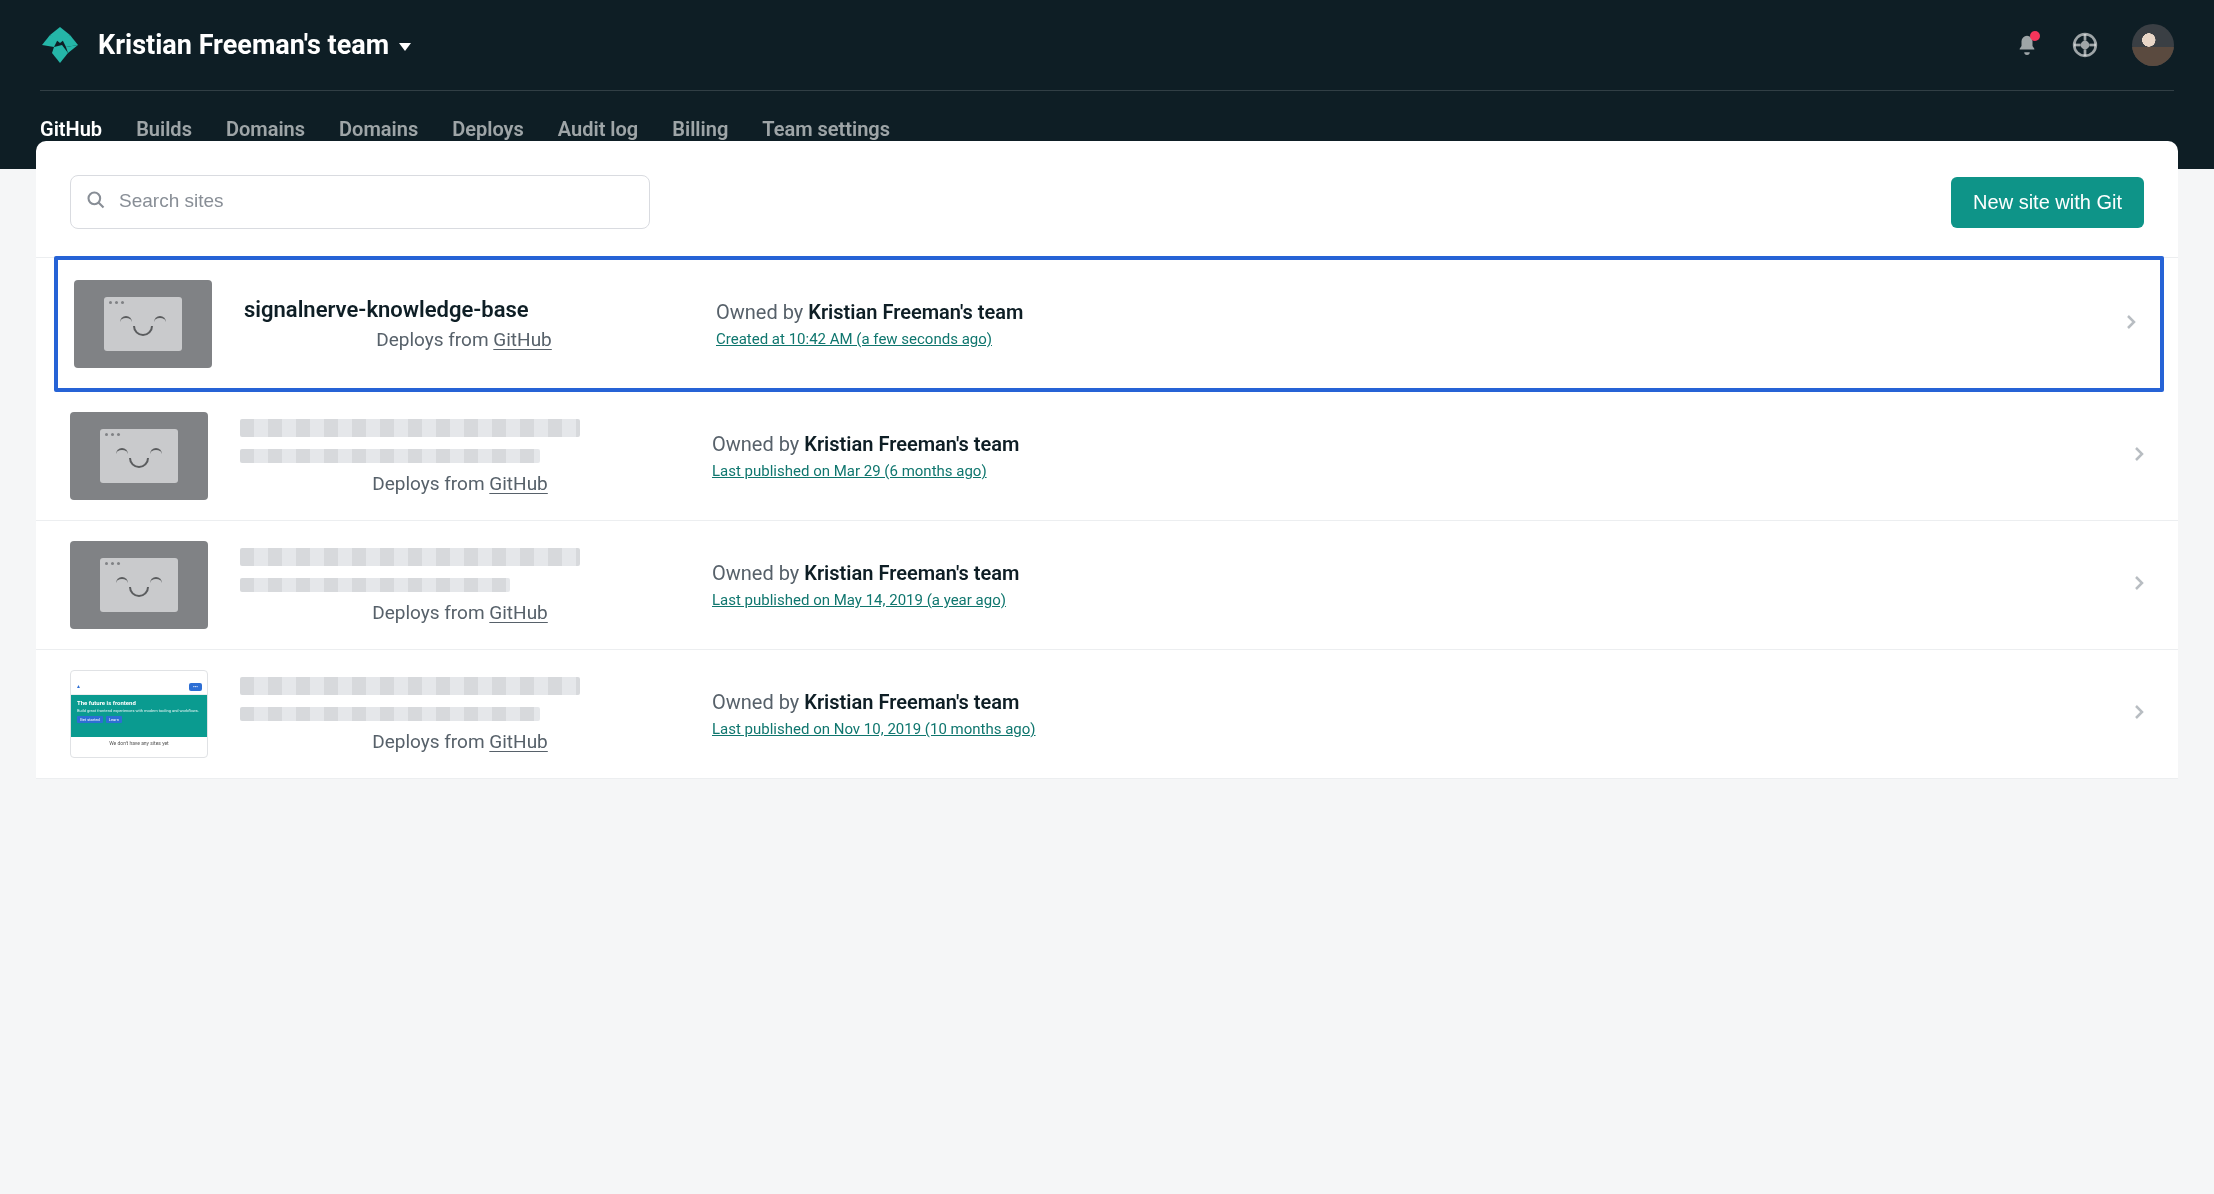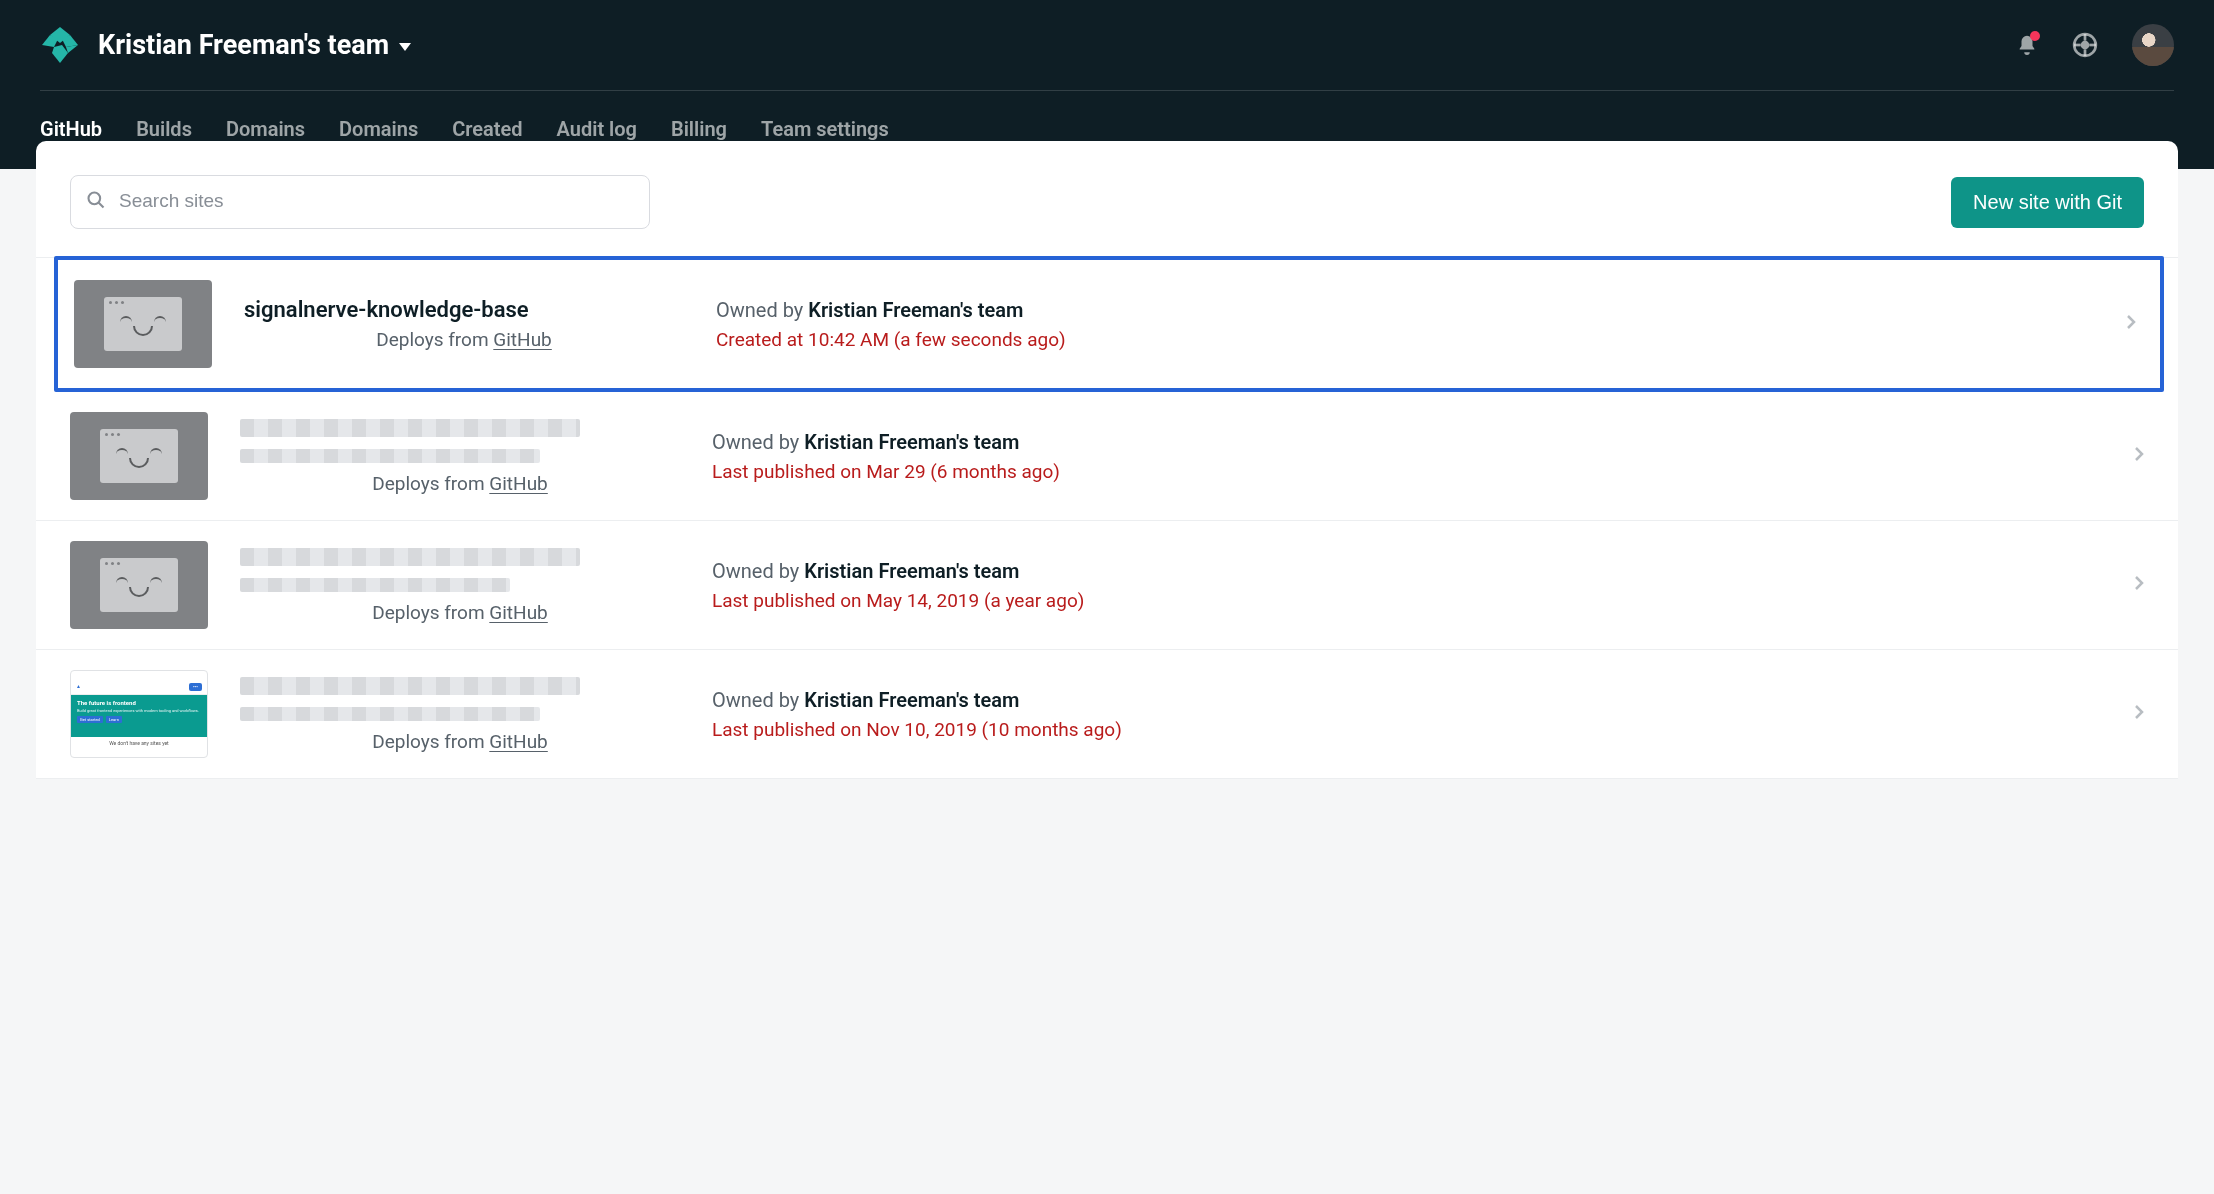--- a/index.html
+++ b/index.html
@@ -279,22 +279,23 @@
     .owner-line {
       font-size: 20px;
       color: #57616a;
       margin-bottom: 6px;
     }
     .owner-line .strong {
       font-weight: 600;
       color: #0e1e25;
     }
     .time-line {
-      font-size: 19px;
-      color: #b91c1c;
+      font-size: 15px;
+      color: #0f766e;
+      text-decoration: underline;
     }
     .chevron-right {
       color: #b8bdc2;
       flex-shrink: 0;
       margin-left: auto;
     }
   </style>
 </head>
 <body>
 
@@ -335,21 +336,21 @@
         </svg>
       </div>
       <div class="avatar"></div>
     </div>
   </div>
   <nav class="nav-tabs" id="nav-tabs">
       <a class="nav-tab active">GitHub</a>
       <a class="nav-tab">Builds</a>
       <a class="nav-tab">Domains</a>
       <a class="nav-tab">Domains</a>
-      <a class="nav-tab">Created</a>
+      <a class="nav-tab">Deploys</a>
       <a class="nav-tab">Audit log</a>
       <a class="nav-tab">Billing</a>
       <a class="nav-tab">Team settings</a>
     </nav>
 </div>
 
 <div class="main-panel">
   <div class="panel-top">
     <div class="search-wrap">
       <span class="search-icon">

